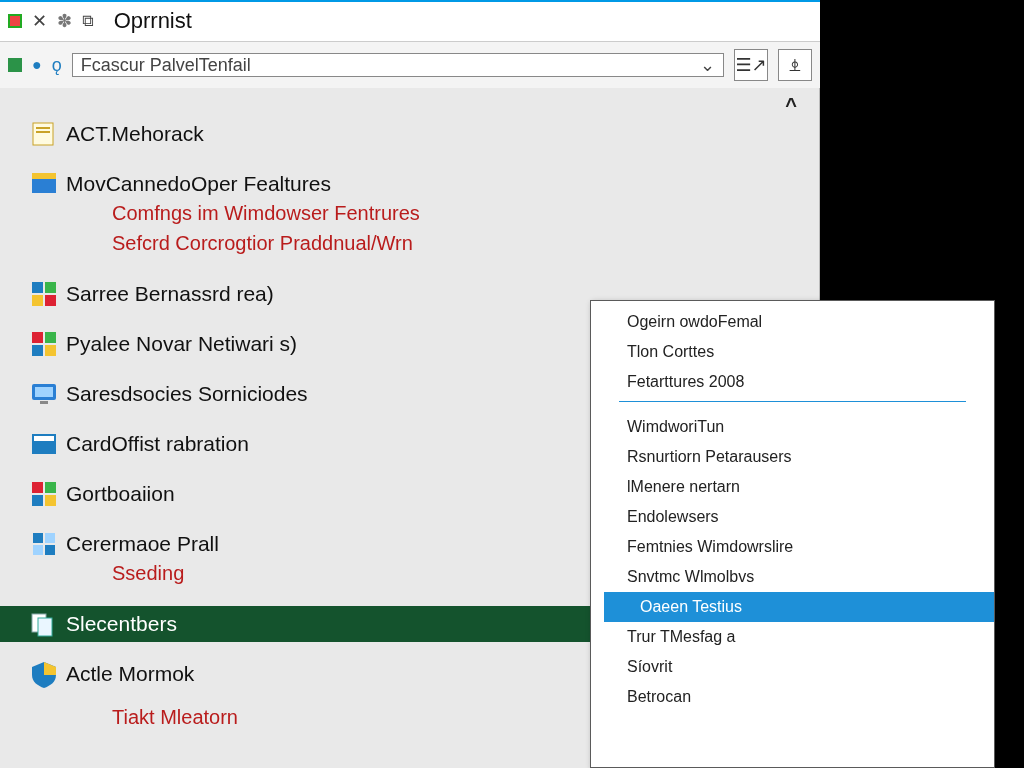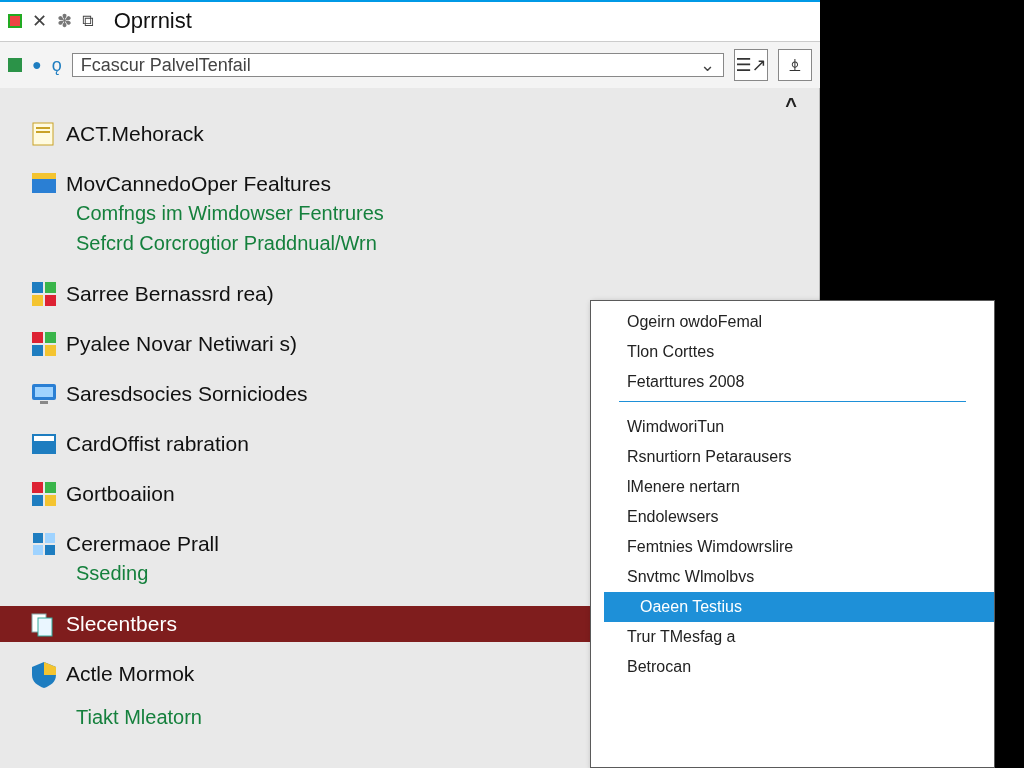--- a/index.html
+++ b/index.html
@@ -39,26 +39,26 @@
     background:#e9e9e9; border-right:1px solid #bbb;
   }
   .scrollhint {
     position:absolute; right:22px; top:6px; font-size:20px; font-weight:bold;
     color:#222;
   }
   .itemrow {
     display:flex; align-items:center; gap:6px;
     padding:4px 0 4px 28px; height:36px;
   }
-  .subrow { padding-left:76px; height:30px; color:#15803d; }
+  .subrow { padding-left:112px; height:30px; color:#b91c1c; }
   .icon32 { width:32px; height:32px; display:flex; align-items:center; justify-content:center; }
   .txt { font-size:21px; }
   .subtxt { font-size:20px; }
   .selected {
-    background:#7f1d1d; color:#fff;
+    background:#14532d; color:#fff;
   }
   .selected .txt { color:#fff; }
   .spacer { height:14px; }
   .context {
     position:absolute; left:590px; top:300px; width:405px; bottom:0;
     background:#fff; border:1px solid #5a5a5a;
     box-shadow: 2px 2px 6px rgba(0,0,0,0.3);
     padding:6px 0;
     overflow:hidden;
   }
@@ -221,16 +221,17 @@
       <div class="msep"></div>
       <div class="blank"></div>
       <div class="mitem">WimdworiTun</div>
       <div class="mitem">Rsnurtiorn Petarausers</div>
       <div class="mitem">lMenere nertarn</div>
       <div class="mitem">Endolewsers</div>
       <div class="mitem">Femtnies Wimdowrslire</div>
       <div class="mitem">Snvtmc Wlmolbvs</div>
       <div class="mitem hl">Oaeen Testius</div>
       <div class="mitem">Trur TMesfag a</div>
+      <div class="mitem">Síovrit</div>
       <div class="mitem">Betrocan</div>
     </div>
 
 </div>
 
 </body></html>

